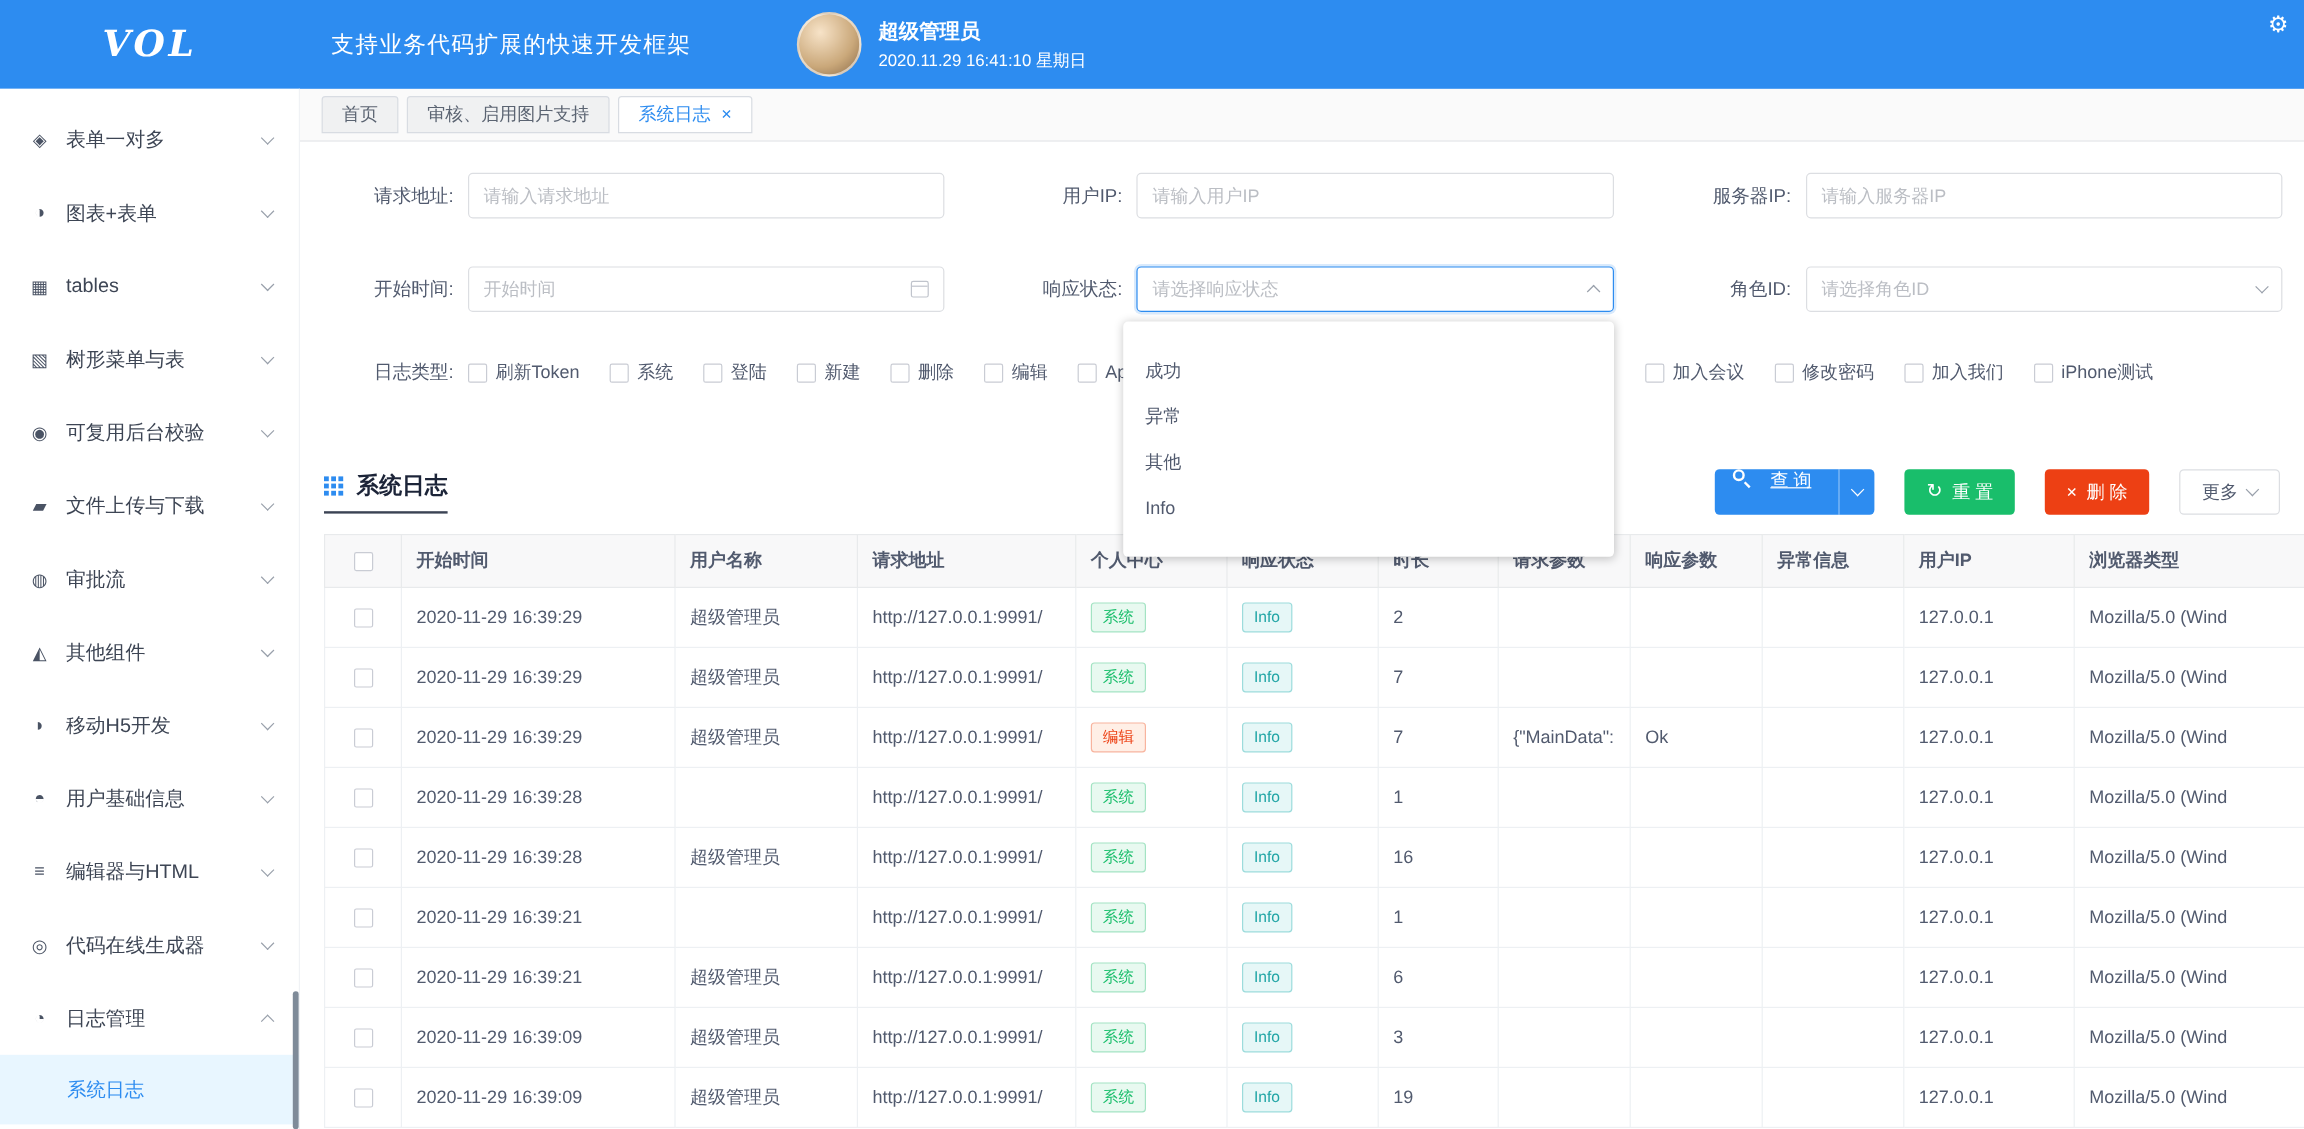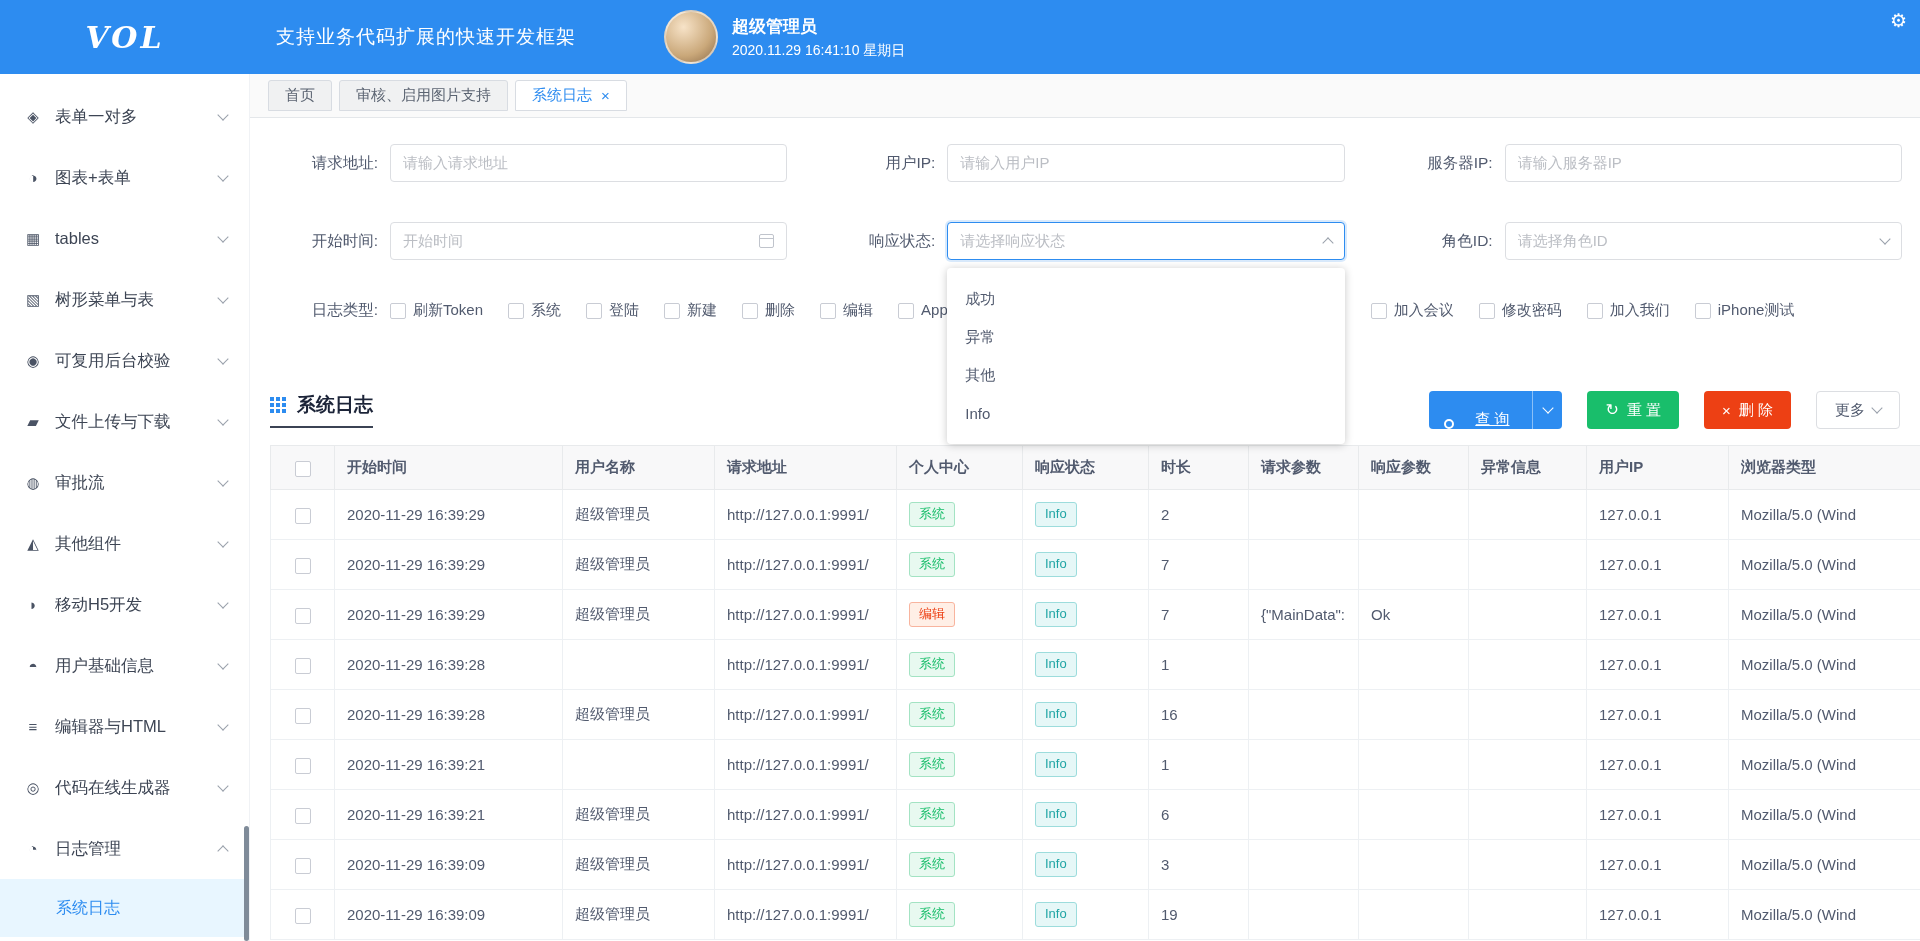--- a/index.html
+++ b/index.html
@@ -49,40 +49,40 @@
   .f-field { display:flex; align-items:center; }
   .dd-anchor { position:relative; }
   .f-label { width:108px; flex:none; text-align:right; margin-right:12px; font-size:15.5px; color:#515a6e; white-space:nowrap; }
   .f-input { flex:1; height:38px; border:1px solid #dcdee2; border-radius:4px; display:flex; align-items:center; padding:0 12px; font-size:15px; background:#fff; cursor:text; }
   .f-input .ph { flex:1; color:#bbbec4; overflow:hidden; white-space:nowrap; }
   .f-input.focused { border-color:#2d8cf0; box-shadow:0 0 0 2px rgba(45,140,240,.18); }
   .sfx { margin-left:8px; flex:none; }
   .cal-icon { position:relative; width:15px; height:14px; border:1px solid #c0c4cc; border-radius:2px; flex:none; margin-left:8px; }
   .cal-icon::before { content:''; position:absolute; left:0; right:0; top:3px; border-top:1px solid #c0c4cc; }
 
-  .dropdown { position:absolute; left:120px; right:0; top:46px; background:#fff; border-radius:4px;
-    box-shadow:0 1px 8px rgba(0,0,0,.22); padding:12px 0; z-index:100; }
+  .dropdown { position:absolute; left:109px; right:0; top:46px; background:#fff; border-radius:4px;
+    box-shadow:0 1px 8px rgba(0,0,0,.22); padding:22px 0; z-index:100; }
   .dd-item { height:38px; display:flex; align-items:center; padding:0 18px; font-size:15px; color:#515a6e; cursor:pointer; }
 
   .cb-row { display:flex; align-items:center; margin-top:40px; font-size:15px; }
   .cb-list { display:flex; align-items:center; flex:1; overflow:hidden; }
   .cb { display:flex; align-items:center; margin-right:25px; cursor:pointer; white-space:nowrap; color:#515a6e; }
   .cb .box { width:16px; height:16px; border:1px solid #c9ccd4; border-radius:2px; background:#fff; margin-right:7px; flex:none; }
   .cb-spacer { width:368px; flex:none; }
 
   
   .toolbar { display:flex; align-items:center; margin:70px 20px 0 20px; }
   .t-title { display:flex; align-items:center; gap:10px; font-size:19px; font-weight:bold; color:#1c2438; border-bottom:2px solid #3b4354; padding-bottom:8px; }
   .grid-icon-wrap { width:17px; height:17px; display:inline-block; }
   .grid-icon { display:block; width:4px; height:4px; background:#2d8cf0;
     box-shadow:6px 0 0 #2d8cf0,12px 0 0 #2d8cf0,0 6px 0 #2d8cf0,6px 6px 0 #2d8cf0,12px 6px 0 #2d8cf0,0 12px 0 #2d8cf0,6px 12px 0 #2d8cf0,12px 12px 0 #2d8cf0; }
   .btns { margin-left:auto; display:flex; gap:25px; align-items:center; }
   .btn { height:38px; border-radius:4px; color:#fff; font-size:15px; display:flex; align-items:center; padding:0 18px; cursor:pointer; gap:8px; white-space:nowrap; }
   .btn-search { background:#2d8cf0; padding:0; }
-  .btn-search .mainseg { display:flex; align-items:flex-end; gap:21px; padding:0 15px; height:100%;text-decoration:underline; }
+  .btn-search .mainseg { display:flex; align-items:flex-start; gap:21px; padding:0 15px; height:100%;text-decoration:underline; }
   .btn-search .arrowseg { width:30px; height:100%; display:flex; align-items:center; justify-content:center; border-left:1px solid rgba(255,255,255,.45); }
   .btn-reset { background:#19be6b; }
   .btn-del { background:#ed4014; }
   .btn-more { background:#fff; color:#515a6e; border:1px solid #dcdee2; }
   .icon-search { position:relative; display:inline-block; width:10px; height:10px; border:2px solid #fff; border-radius:50%; }
   .icon-search::after { content:''; position:absolute; left:9px; top:8px; width:2px; height:6px; background:#fff; transform:rotate(-45deg); }
   .r-icon { font-size:16px; line-height:1; }
 
   
   .table-wrap { margin:16px 0 0 20px; width:1650px; overflow:hidden; }

